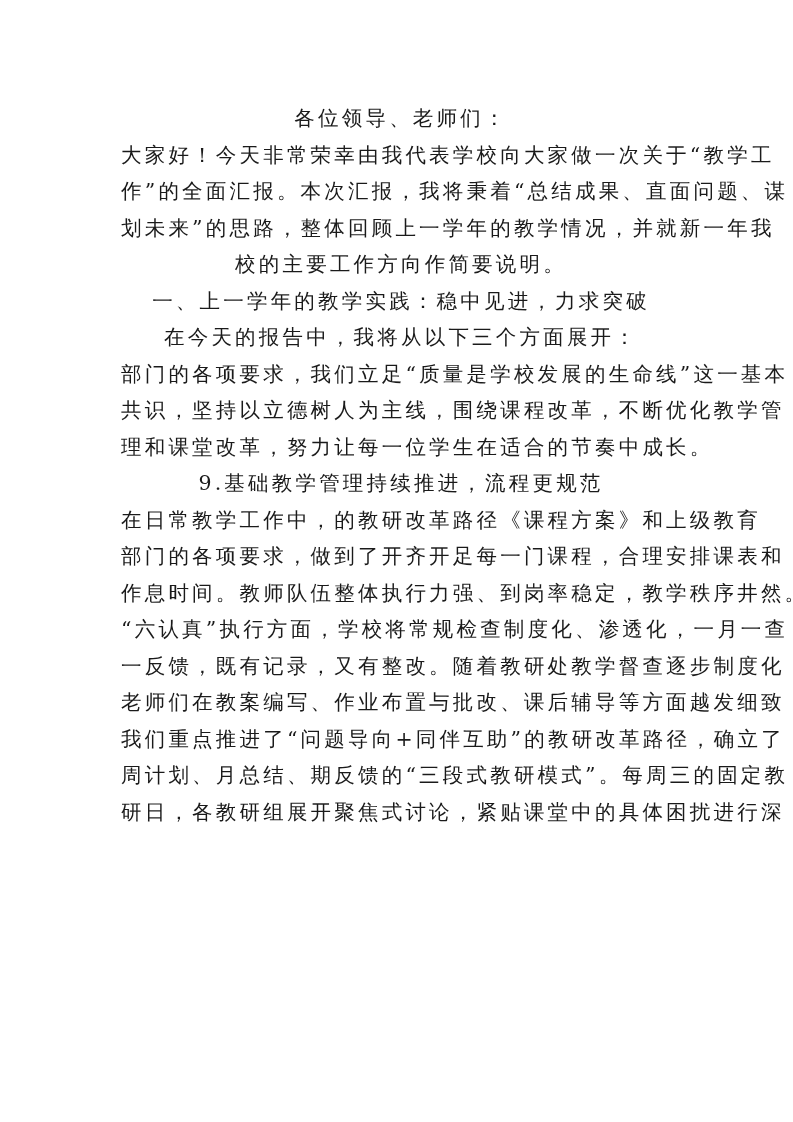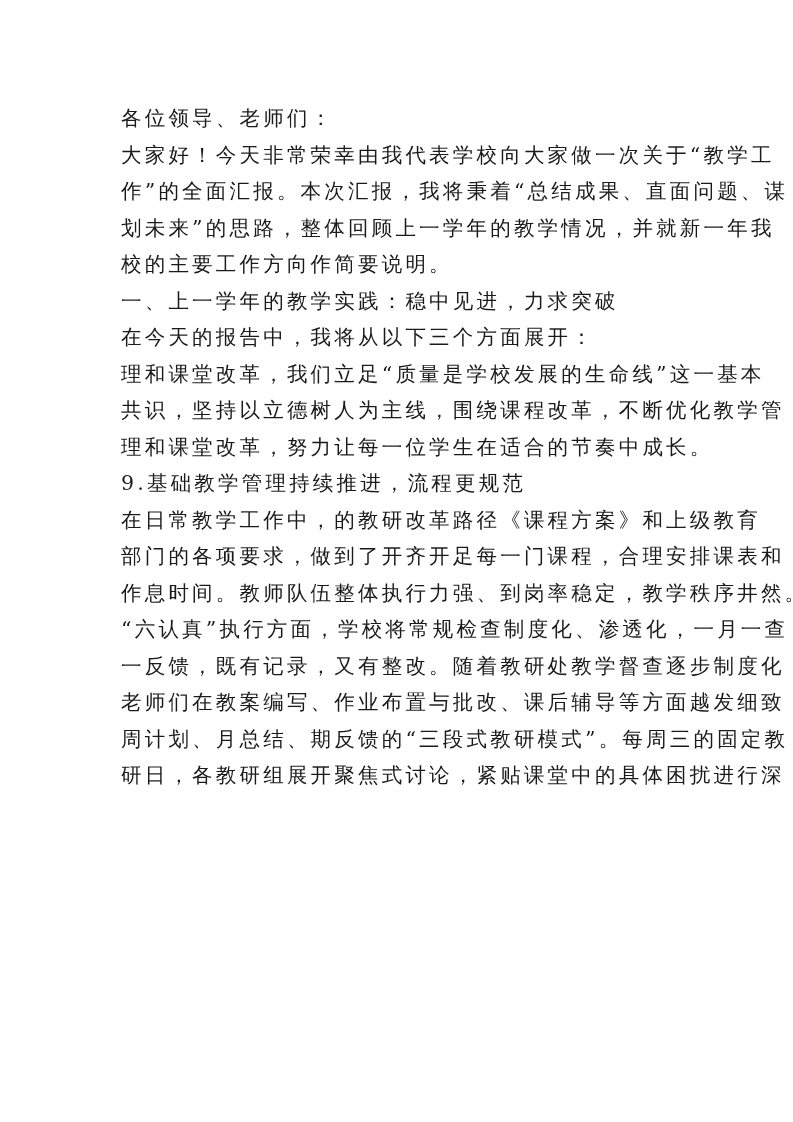--- a/index.html
+++ b/index.html
@@ -21,38 +21,40 @@
       color: #1a1a1a;
       font-family: "DejaVu Serif", "Liberation Serif", serif;
       font-size: 20.5px;
       line-height: 36.5px;
       letter-spacing: 3.2px;
     }
     .line {
       display: block;
       white-space: nowrap;
       height: 36.5px;
+      text-align: center;
     }
   </style>
 </head>
 <body>
 
 <div class="page">
   <span class="line">各位领导、老师们：</span>
   <span class="line">大家好！今天非常荣幸由我代表学校向大家做一次关于“教学工</span>
   <span class="line">作”的全面汇报。本次汇报，我将秉着“总结成果、直面问题、谋</span>
   <span class="line">划未来”的思路，整体回顾上一学年的教学情况，并就新一年我</span>
   <span class="line">校的主要工作方向作简要说明。</span>
   <span class="line">一、上一学年的教学实践：稳中见进，力求突破</span>
   <span class="line">在今天的报告中，我将从以下三个方面展开：</span>
-  <span class="line">理和课堂改革，我们立足“质量是学校发展的生命线”这一基本</span>
+  <span class="line">部门的各项要求，我们立足“质量是学校发展的生命线”这一基本</span>
   <span class="line">共识，坚持以立德树人为主线，围绕课程改革，不断优化教学管</span>
   <span class="line">理和课堂改革，努力让每一位学生在适合的节奏中成长。</span>
   <span class="line">9.基础教学管理持续推进，流程更规范</span>
   <span class="line">在日常教学工作中，的教研改革路径《课程方案》和上级教育</span>
   <span class="line">部门的各项要求，做到了开齐开足每一门课程，合理安排课表和</span>
   <span class="line">作息时间。教师队伍整体执行力强、到岗率稳定，教学秩序井然。</span>
   <span class="line">“六认真”执行方面，学校将常规检查制度化、渗透化，一月一查</span>
   <span class="line">一反馈，既有记录，又有整改。随着教研处教学督查逐步制度化，</span>
   <span class="line">老师们在教案编写、作业布置与批改、课后辅导等方面越发细致，</span>
+  <span class="line">我们重点推进了“问题导向+同伴互助”的教研改革路径，确立了</span>
   <span class="line">周计划、月总结、期反馈的“三段式教研模式”。每周三的固定教</span>
   <span class="line">研日，各教研组展开聚焦式讨论，紧贴课堂中的具体困扰进行深</span>
 </div>
 
 </body></html>

